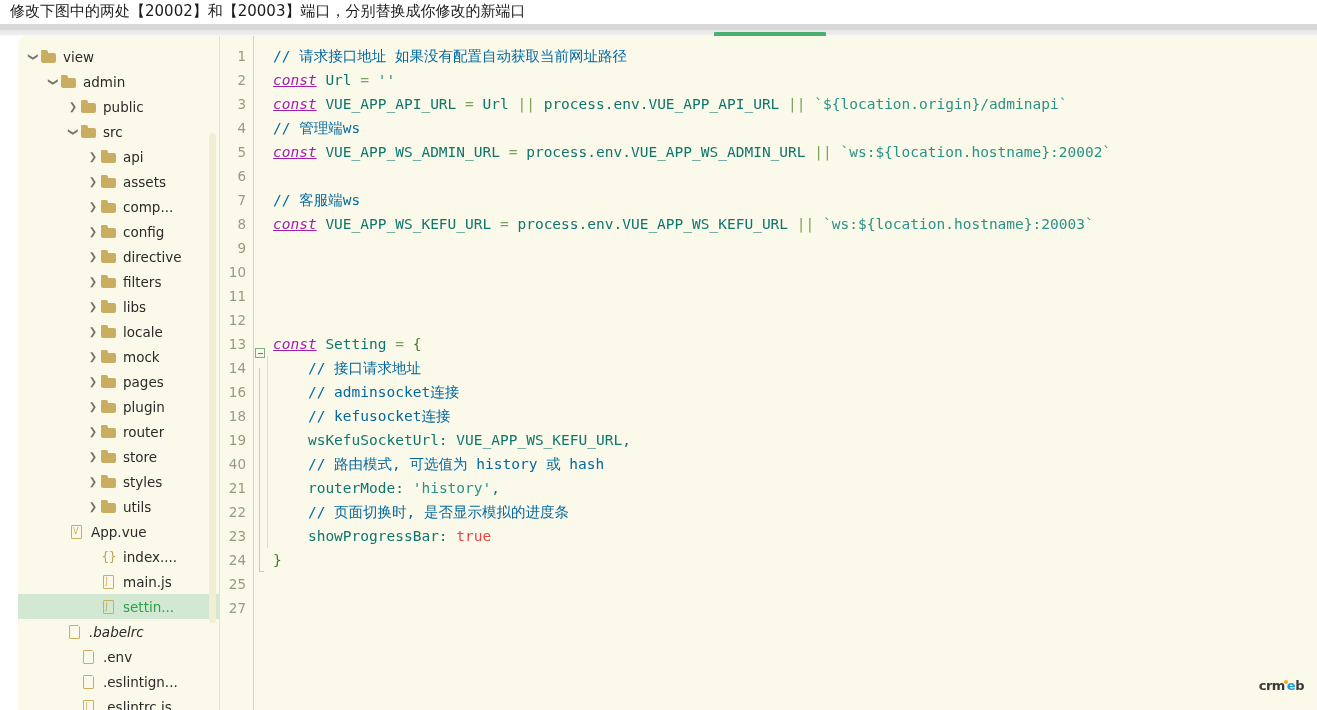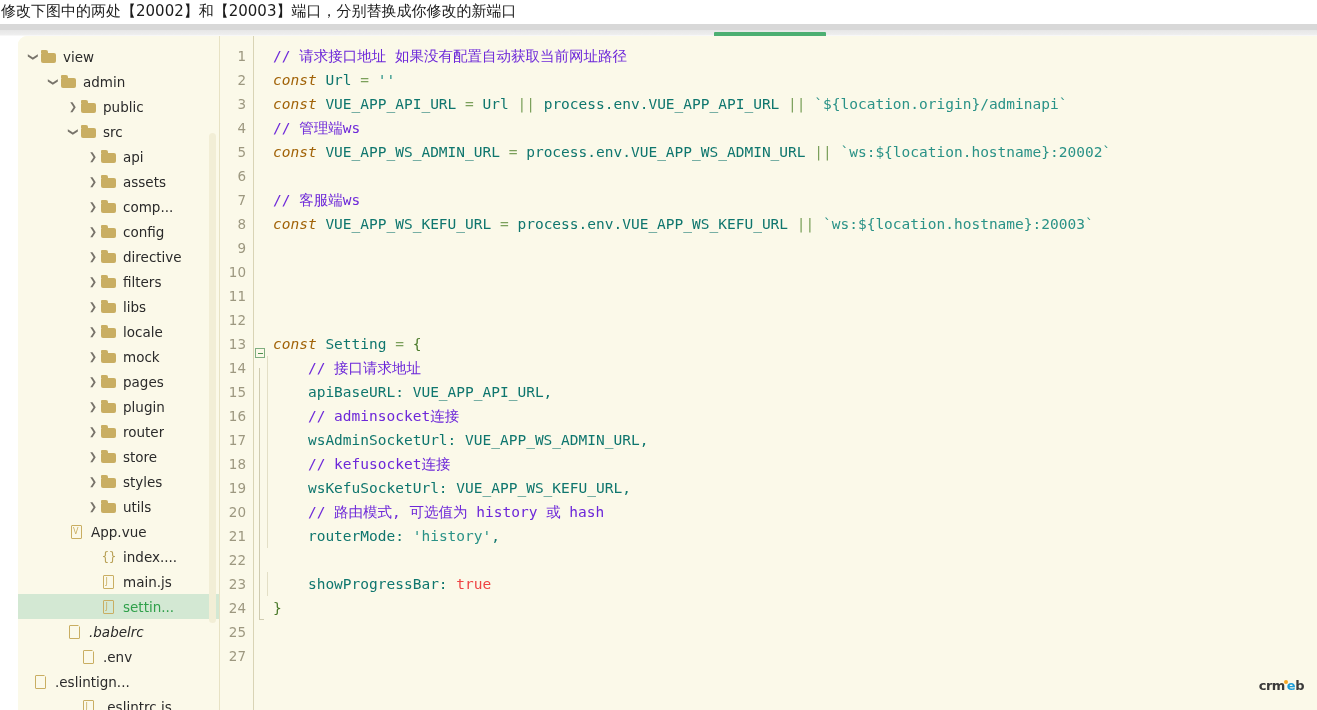--- a/index.html
+++ b/index.html
@@ -19,21 +19,21 @@
   #instruction {
     position: absolute;
     left: 0; top: 0;
     width: 1317px;
     height: 23px;
     line-height: 23px;
     font-size: 15px;
     color: #1b1b1b;
     background: #ffffff;
     white-space: nowrap;
-    padding-left: 1px;
+    padding-left: 10px;
     box-sizing: border-box;
   }
 
   
   #shot {
     position: absolute;
     left: 0;
     top: 24px;
     width: 1317px;
     height: 686px;
@@ -296,22 +296,22 @@
     content: "";
     position: absolute;
     left: 47px;
     top: 0;
     width: 1px;
     height: 24px;
     background: #e3dfc6;
   }
 
   
-  .kw   { color: #a16207; font-style: italic; }
-  .cmt  { color: #6d28d9; }
+  .kw   { color: #a21caf; font-style: italic; text-decoration: underline; }
+  .cmt  { color: #0369a1; }
   .str  { color: #2a9287; }
   .tmpl { color: #2a9287; }
   .op   { color: #7ba05b; }
   .fn   { color: #4a7a2a; }
   .bool { color: #ef4444; }
   .plain{ color: #0f766e; }
   .brace{ color: #4a7a2a; }
 
   
   #watermark {
@@ -468,21 +468,21 @@
           <div class="tree-row" style="padding-left: 34px; font-style: italic;">
             <span class="chev spacer">&nbsp;</span>
             <span class="ic file"></span>
             <span class="tree-label">.babelrc</span>
           </div>
           <div class="tree-row" style="padding-left: 48px;">
             <span class="chev spacer">&nbsp;</span>
             <span class="ic file"></span>
             <span class="tree-label">.env</span>
           </div>
-          <div class="tree-row" style="">
+          <div class="tree-row" style="padding-left: 48px;">
             <span class="chev spacer">&nbsp;</span>
             <span class="ic file"></span>
             <span class="tree-label">.eslintign...</span>
           </div>
           <div class="tree-row" style="padding-left: 48px;">
             <span class="chev spacer">&nbsp;</span>
             <span class="ic js"></span>
             <span class="tree-label">.eslintrc.js</span>
           </div>
         </div>
@@ -500,28 +500,26 @@
           <div class="code-line"><span class="ln">5</span><span class="fold"></span><span class="code-text"><span class="kw">const</span><span class="plain"> VUE_APP_WS_ADMIN_URL </span><span class="op">=</span><span class="plain"> process.env.VUE_APP_WS_ADMIN_URL </span><span class="op">||</span><span class="tmpl"> `ws:${location.hostname}:20002`</span></span></div>
           <div class="code-line"><span class="ln">6</span><span class="fold"></span><span class="code-text"></span></div>
           <div class="code-line"><span class="ln">7</span><span class="fold"></span><span class="code-text"><span class="cmt">// 客服端ws</span></span></div>
           <div class="code-line"><span class="ln">8</span><span class="fold"></span><span class="code-text"><span class="kw">const</span><span class="plain"> VUE_APP_WS_KEFU_URL </span><span class="op">=</span><span class="plain"> process.env.VUE_APP_WS_KEFU_URL </span><span class="op">||</span><span class="tmpl"> `ws:${location.hostname}:20003`</span></span></div>
           <div class="code-line"><span class="ln">9</span><span class="fold"></span><span class="code-text"></span></div>
           <div class="code-line"><span class="ln">10</span><span class="fold"></span><span class="code-text"></span></div>
           <div class="code-line"><span class="ln">11</span><span class="fold"></span><span class="code-text"></span></div>
           <div class="code-line"><span class="ln">12</span><span class="fold"></span><span class="code-text"></span></div>
           <div class="code-line"><span class="ln">13</span><span class="fold marker"></span><span class="code-text"><span class="kw">const</span><span class="plain"> Setting </span><span class="op">=</span><span class="plain"> </span><span class="brace">{</span></span></div>
           <div class="code-line indented"><span class="ln">14</span><span class="fold bar"></span><span class="code-text"><span class="cmt">    // 接口请求地址</span></span></div>
-          <div class="code-line indented"><span class="ln">15</span><span class="fold bar"></span><span class="code-text"><span class="plain">    apiBaseURL: VUE_APP_API_URL,</span></span></div>
           <div class="code-line indented"><span class="ln">16</span><span class="fold bar"></span><span class="code-text"><span class="cmt">    // adminsocket连接</span></span></div>
-          <div class="code-line indented"><span class="ln">17</span><span class="fold bar"></span><span class="code-text"><span class="plain">    wsAdminSocketUrl: VUE_APP_WS_ADMIN_URL,</span></span></div>
           <div class="code-line indented"><span class="ln">18</span><span class="fold bar"></span><span class="code-text"><span class="cmt">    // kefusocket连接</span></span></div>
           <div class="code-line indented"><span class="ln">19</span><span class="fold bar"></span><span class="code-text"><span class="plain">    wsKefuSocketUrl: VUE_APP_WS_KEFU_URL,</span></span></div>
-          <div class="code-line indented"><span class="ln">20</span><span class="fold bar"></span><span class="code-text"><span class="cmt">    // 路由模式, 可选值为 history 或 hash</span></span></div>
+          <div class="code-line indented"><span class="ln">40</span><span class="fold bar"></span><span class="code-text"><span class="cmt">    // 路由模式, 可选值为 history 或 hash</span></span></div>
           <div class="code-line indented"><span class="ln">21</span><span class="fold bar"></span><span class="code-text"><span class="plain">    routerMode: </span><span class="str">'history'</span><span class="plain">,</span></span></div>
-          <div class="code-line indented"><span class="ln">22</span><span class="fold bar"></span></div>
+          <div class="code-line indented"><span class="ln">22</span><span class="fold bar"></span><span class="code-text"><span class="cmt">    // 页面切换时, 是否显示模拟的进度条</span></span></div>
           <div class="code-line indented"><span class="ln">23</span><span class="fold bar"></span><span class="code-text"><span class="plain">    showProgressBar: </span><span class="bool">true</span></span></div>
           <div class="code-line"><span class="ln">24</span><span class="fold barend"></span><span class="code-text"><span class="brace">}</span></span></div>
           <div class="code-line"><span class="ln">25</span><span class="fold"></span><span class="code-text"></span></div>
           <div class="code-line"><span class="ln">27</span><span class="fold"></span><span class="code-text"></span></div>
         </div>
 
     </div>
 
   </div>
 

